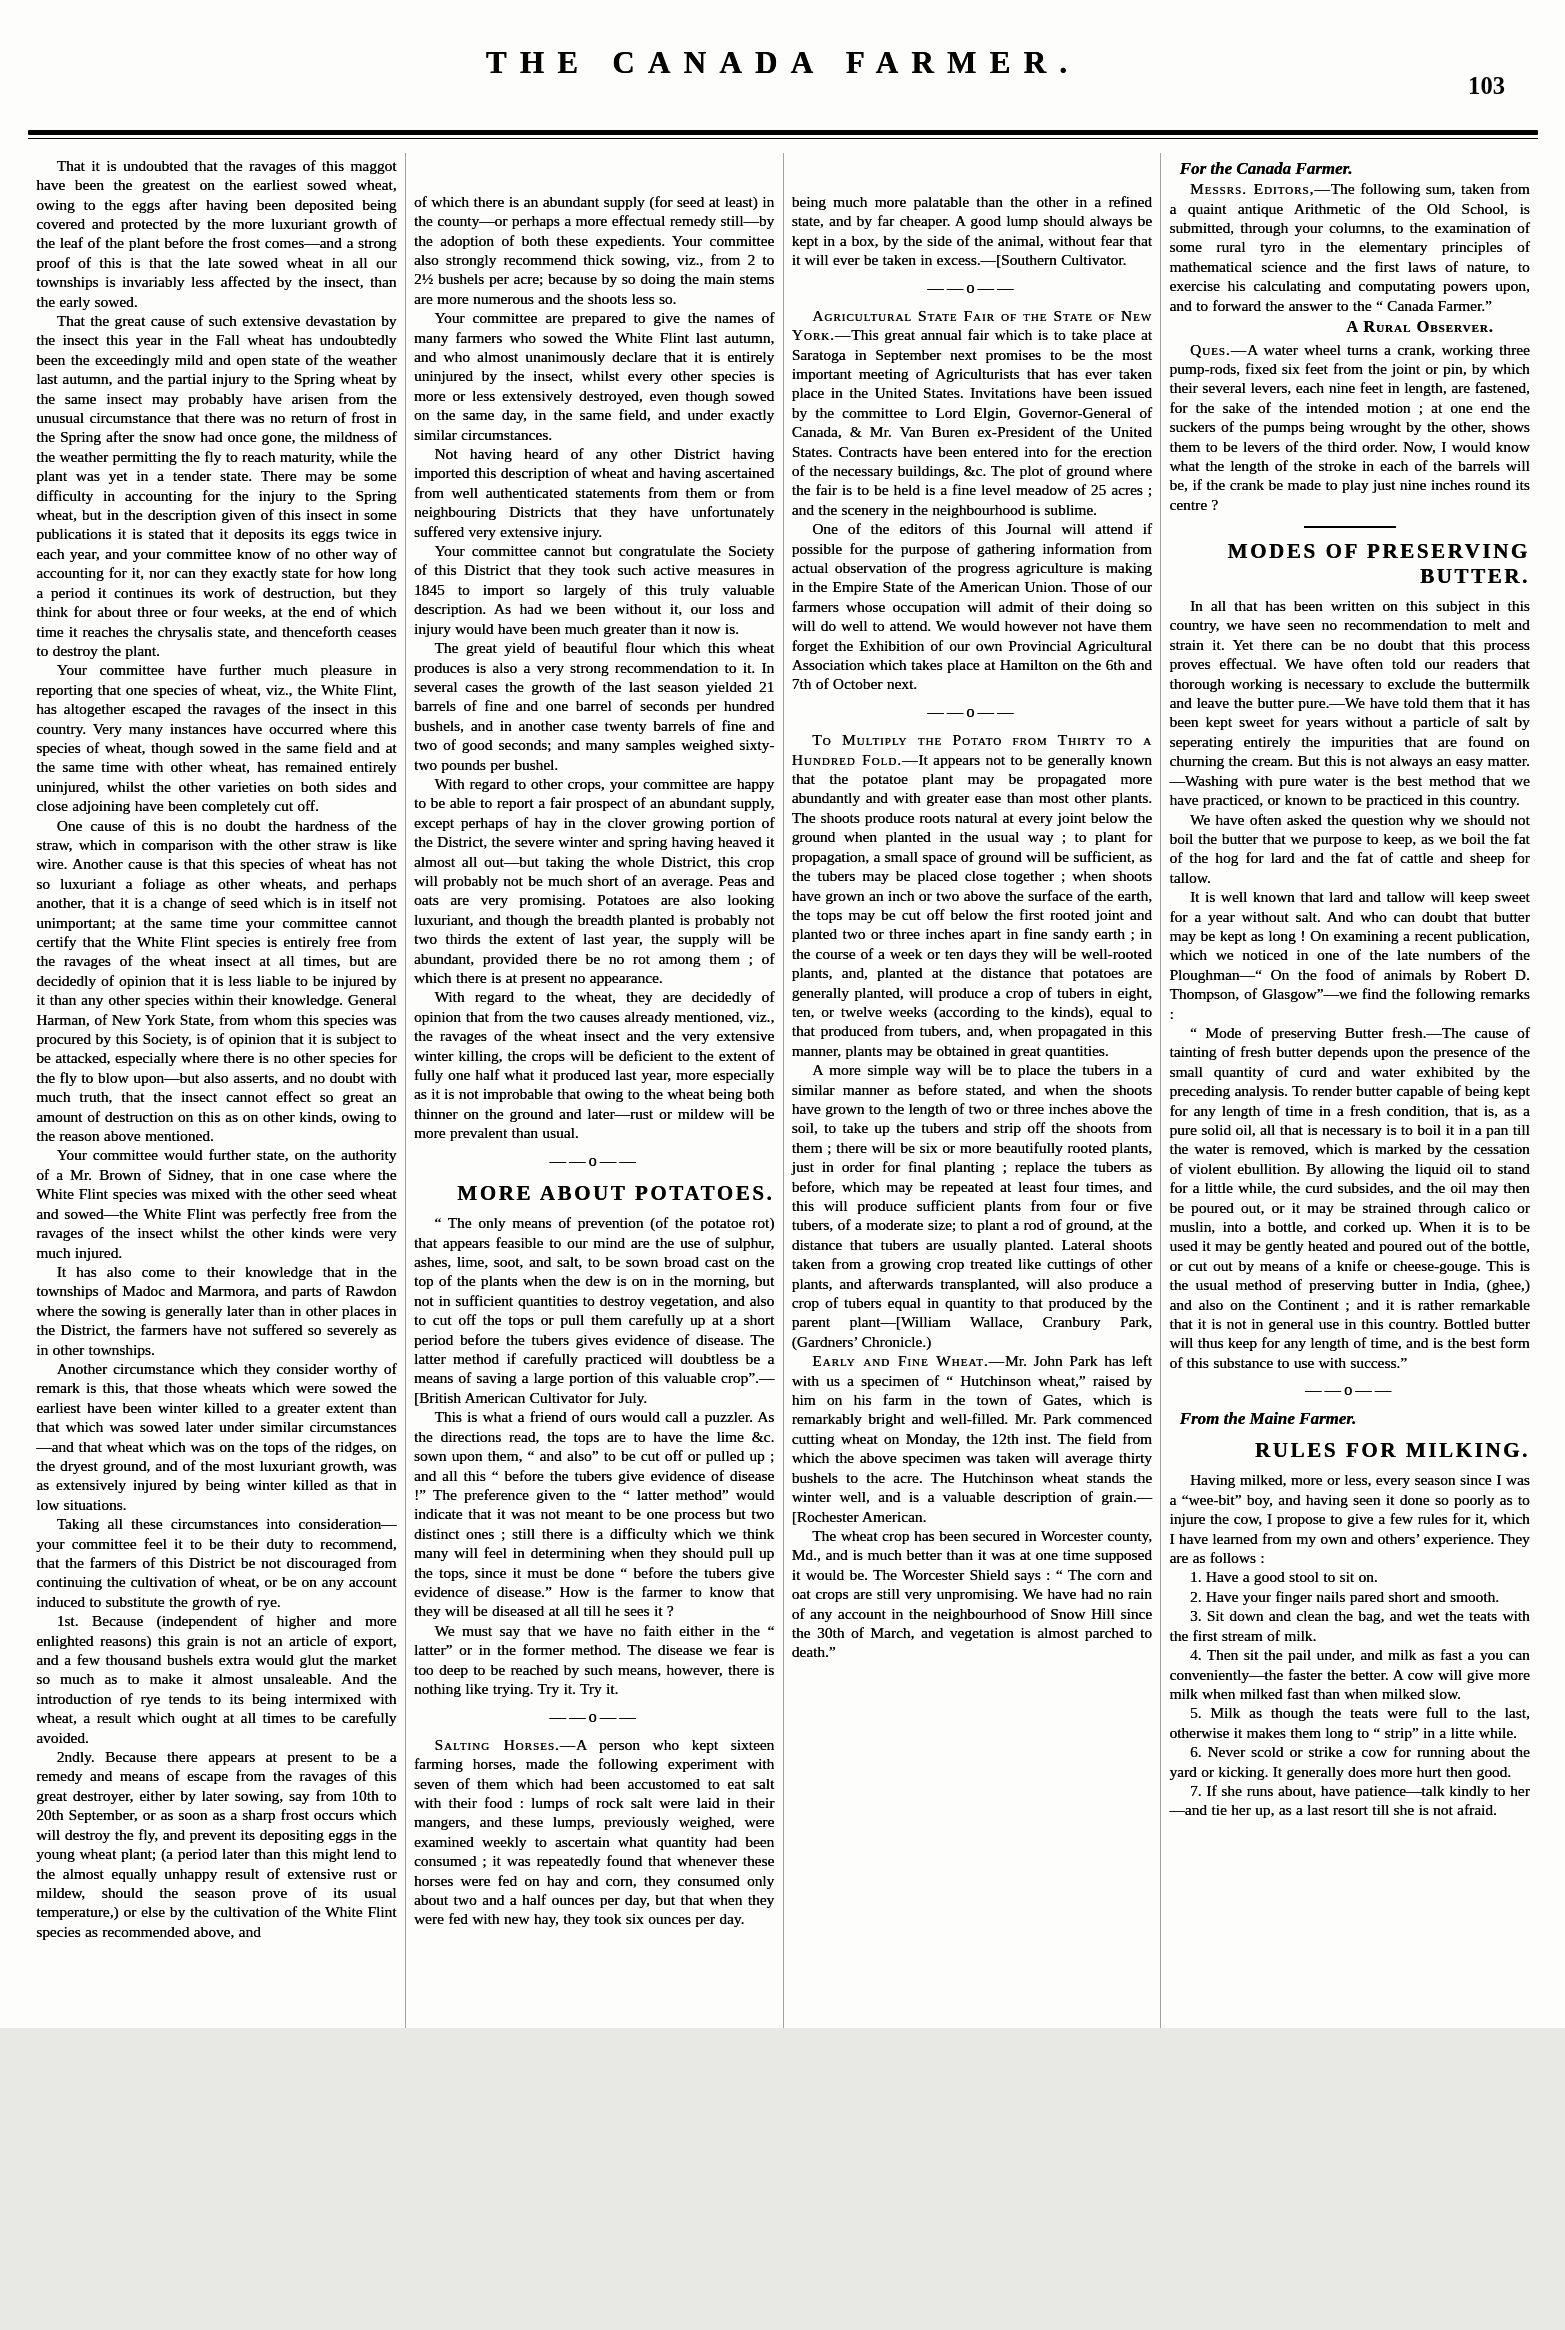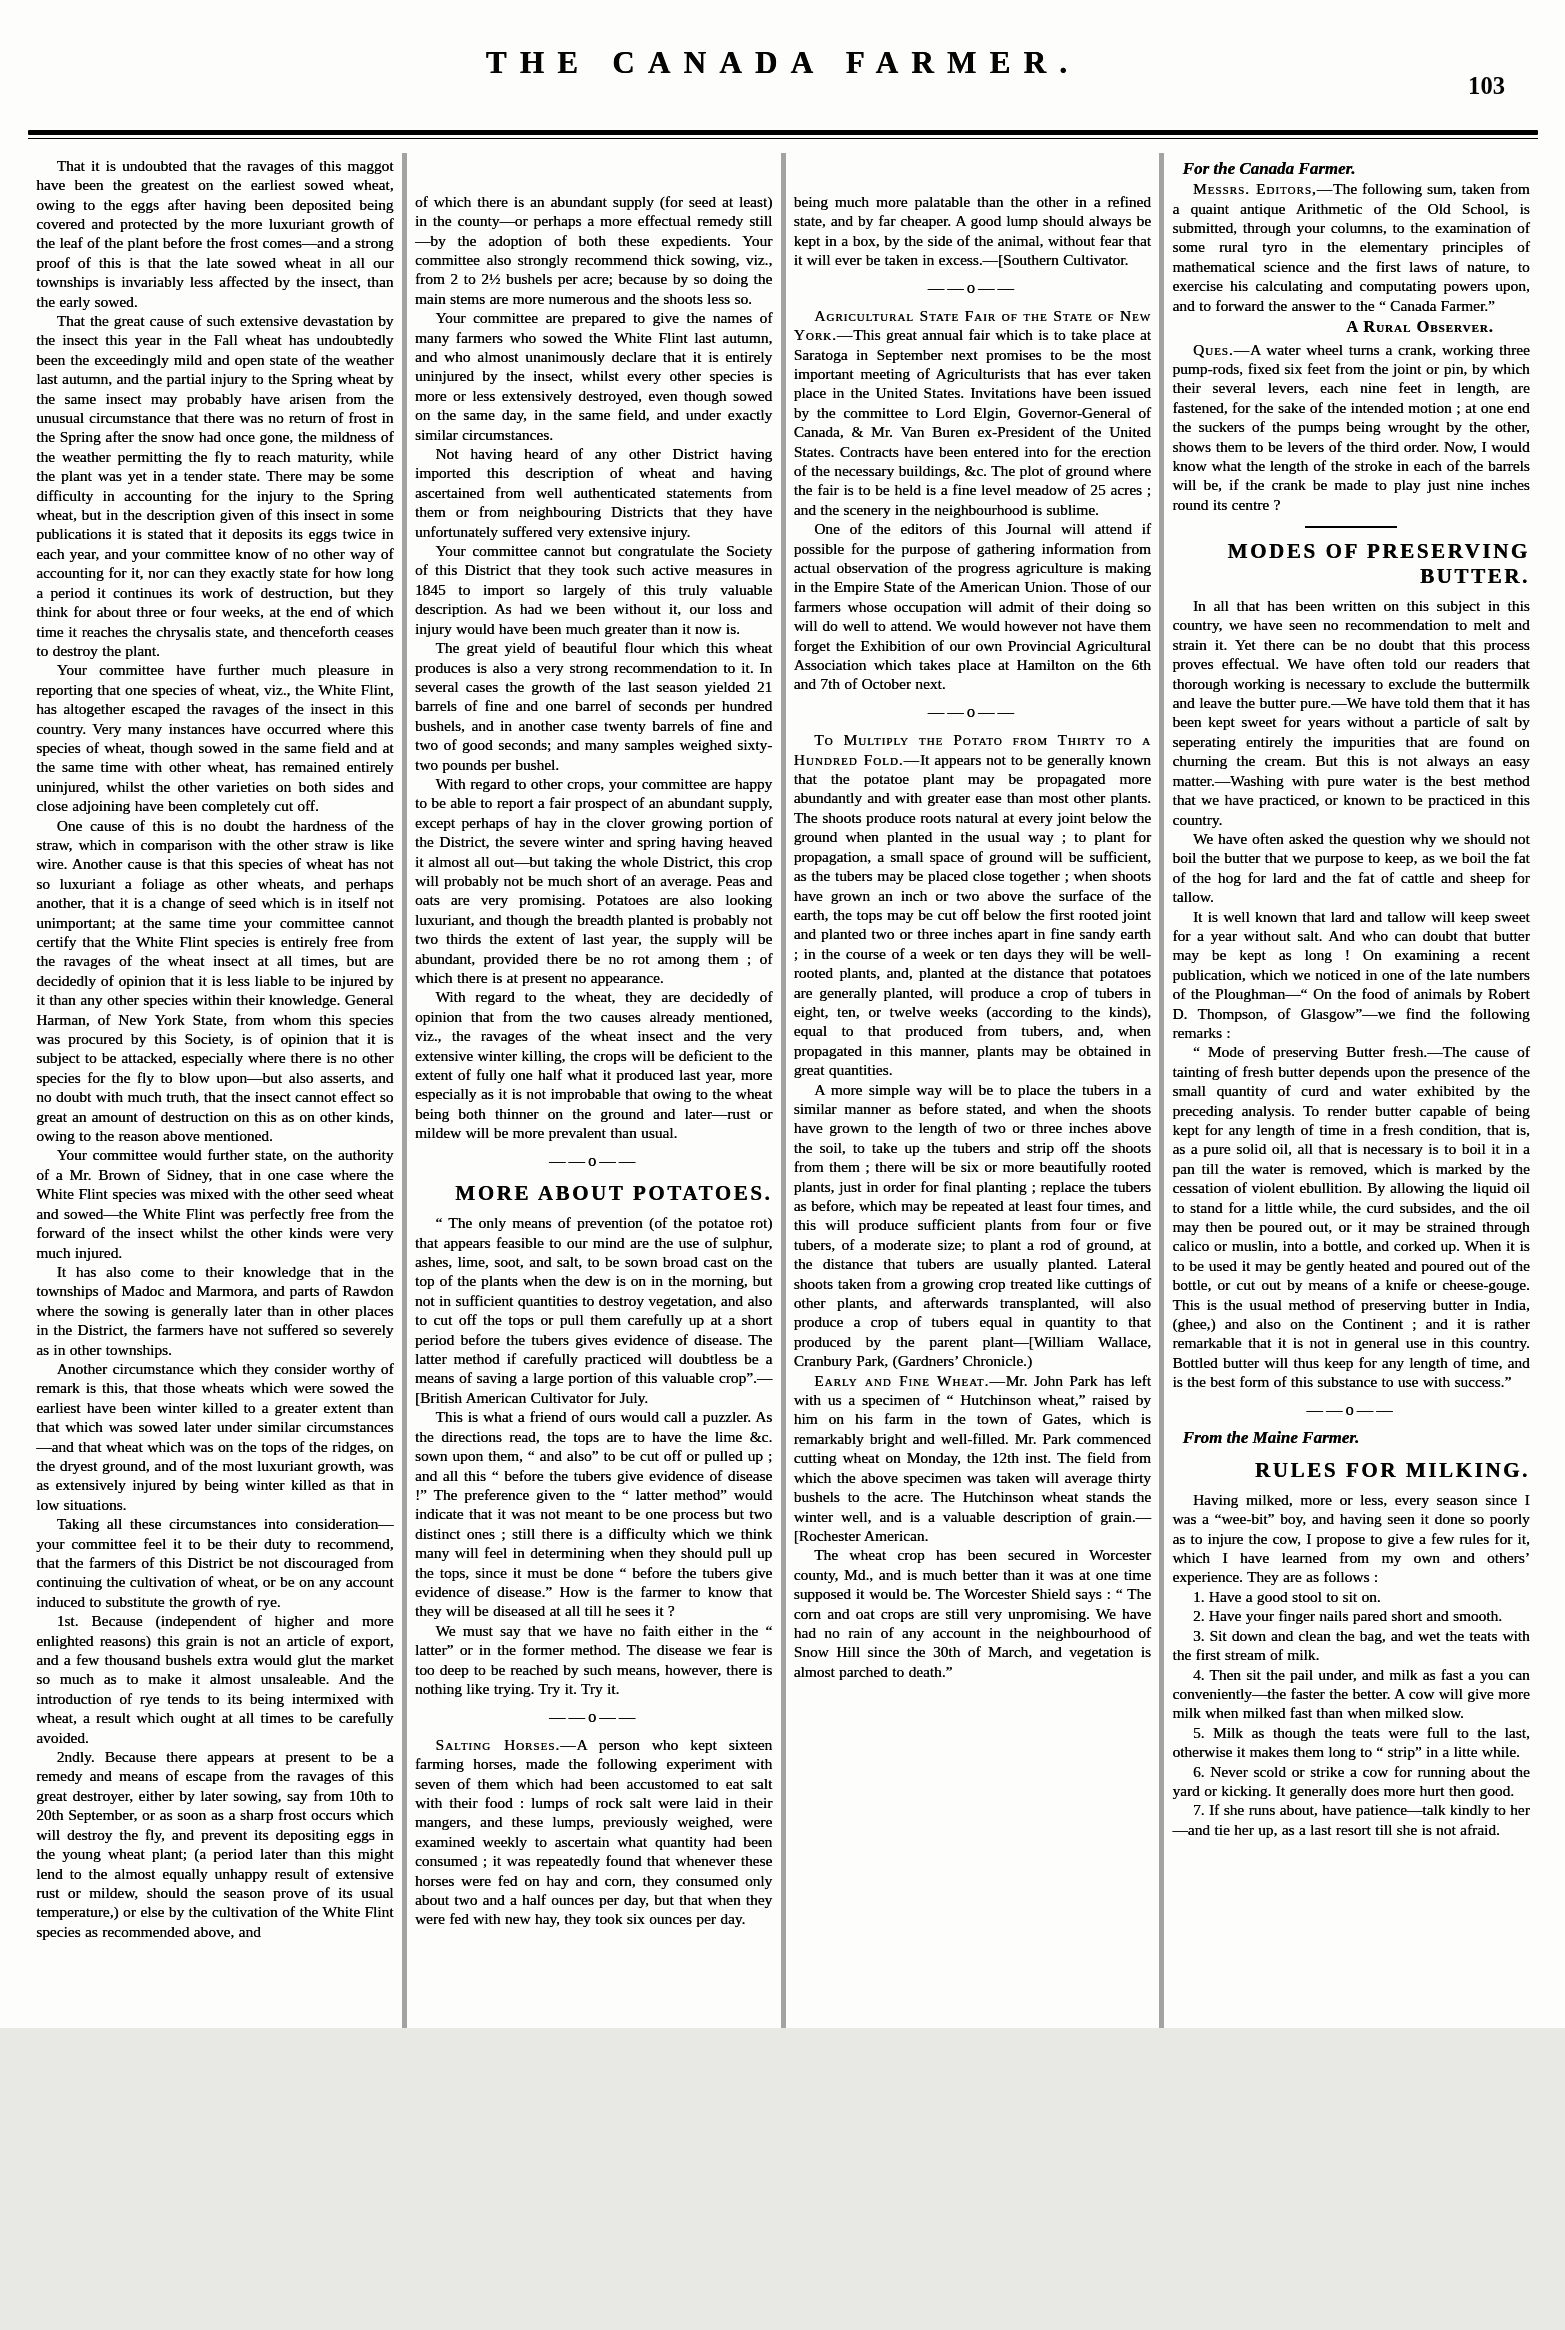--- a/index.html
+++ b/index.html
@@ -6,21 +6,21 @@
   .page{position:relative;width:1566px;height:2028px;background:#fdfdfb;color:#050505;
         font-family:Liberation Serif, serif;overflow:hidden;}
   .masthead{position:relative;height:77px;padding-top:45px;}
   .masthead h1{margin:0;text-align:center;font-size:31px;font-weight:bold;letter-spacing:13.3px;
                text-shadow:0.4px 0 #000;}
   .pageno{position:absolute;right:61px;top:72px;font-size:24.6px;font-weight:bold;}
   .rule-thick{height:5.1px;background:#000;margin:8.2px 28px 0 28px;border-radius:1px;}
   .rule-thin{height:1.5px;background:#000;margin:2.6px 28px 0 28px;}
   .columns{display:flex;align-items:stretch;margin:13.3px 28px 0 28px;height:2170px;overflow:hidden;}
   .col{flex:1 1 0;padding:3.1px 8.2px 0 8.2px;overflow:hidden;}
-  .col:not(:last-child){border-right:5px solid #a3a3a3;}
+  .col:not(:last-child){border-right:1px solid #a3a3a3;}
   .para{margin:0;font-size:15.4px;line-height:19.4px;text-align:justify;text-indent:20.5px;
         text-shadow:0.2px 0 currentColor;word-spacing:0.5px;}
   .para.noindent{text-indent:0;margin-top:36px;}
   .lead{font-variant:small-caps;letter-spacing:1px;text-shadow:0.4px 0 currentColor;}
   .art-head{margin:10.2px 0 7.2px 0;text-align:right;font-size:21px;font-weight:bold;
             letter-spacing:2.6px;text-shadow:0.4px 0 currentColor;}
   .divider{text-align:center;font-size:16.4px;letter-spacing:3.1px;margin:8.2px 0;
            text-shadow:0.3px 0 currentColor;}
   .rule-short{width:92px;height:2px;background:#000;margin:11.3px auto;}
   .credit{font-style:italic;font-weight:bold;font-size:17px;line-height:19.4px;text-indent:10.2px;
@@ -37,21 +37,21 @@
     <div class="pageno">103</div>
   </header>
   <div class="rule-thick"></div>
   <div class="rule-thin"></div>
   <main class="columns">
       <div class="col">
         <p class="para">That it is undoubted that the ravages of this maggot have been the greatest on the earliest sowed wheat, owing to the eggs after having been deposited being covered and protected by the more luxuriant growth of the leaf of the plant before the frost comes—and a strong proof of this is that the late sowed wheat in all our townships is invariably less affected by the insect, than the early sowed.</p>
         <p class="para">That the great cause of such extensive devastation by the insect this year in the Fall wheat has undoubtedly been the exceedingly mild and open state of the weather last autumn, and the partial injury to the Spring wheat by the same insect may probably have arisen from the unusual circumstance that there was no return of frost in the Spring after the snow had once gone, the mildness of the weather permitting the fly to reach maturity, while the plant was yet in a tender state.  There may be some difficulty in accounting for the injury to the Spring wheat, but in the description given of this insect in some publications it is stated that it deposits its eggs twice in each year, and your committee know of no other way of accounting for it, nor can they exactly state for how long a period it continues its work of destruction, but they think for about three or four weeks, at the end of which time it reaches the chrysalis state, and thenceforth ceases to destroy the plant.</p>
         <p class="para">Your committee have further much pleasure in reporting that one species of wheat, viz., the White Flint, has altogether escaped the ravages of the insect in this country.  Very many instances have occurred where this species of wheat, though sowed in the same field and at the same time with other wheat, has remained entirely uninjured, whilst the other varieties on both sides and close adjoining have been completely cut off.</p>
         <p class="para">One cause of this is no doubt the hardness of the straw, which in comparison with the other straw is like wire.  Another cause is that this species of wheat has not so luxuriant a foliage as other wheats, and perhaps another, that it is a change of seed which is in itself not unimportant; at the same time your committee cannot certify that the White Flint species is entirely free from the ravages of the wheat insect at all times, but are decidedly of opinion that it is less liable to be injured by it than any other species within their knowledge.  General Harman, of New York State, from whom this species was procured by this Society, is of opinion that it is subject to be attacked, especially where there is no other species for the fly to blow upon—but also asserts, and no doubt with much truth, that the insect cannot effect so great an amount of destruction on this as on other kinds, owing to the reason above mentioned.</p>
-        <p class="para">Your committee would further state, on the authority of a Mr. Brown of Sidney, that in one case where the White Flint species was mixed with the other seed wheat and sowed—the White Flint was perfectly free from the forward of the insect whilst the other kinds were very much injured.</p>
+        <p class="para">Your committee would further state, on the authority of a Mr. Brown of Sidney, that in one case where the White Flint species was mixed with the other seed wheat and sowed—the White Flint was perfectly free from the ravages of the insect whilst the other kinds were very much injured.</p>
         <p class="para">It has also come to their knowledge that in the townships of Madoc and Marmora, and parts of Rawdon where the sowing is generally later than in other places in the District, the farmers have not suffered so severely as in other townships.</p>
         <p class="para">Another circumstance which they consider worthy of remark is this, that those wheats which were sowed the earliest have been winter killed to a greater extent than that which was sowed later under similar circumstances—and that wheat which was on the tops of the ridges, on the dryest ground, and of the most luxuriant growth, was as extensively injured by being winter killed as that in low situations.</p>
         <p class="para">Taking all these circumstances into consideration—your committee feel it to be their duty to recommend, that the farmers of this District be not discouraged from continuing the cultivation of wheat, or be on any account induced to substitute the growth of rye.</p>
         <p class="para">1st. Because (independent of higher and more enlighted reasons) this grain is not an article of export, and a few thousand bushels extra would glut the market so much as to make it almost unsaleable.  And the introduction of rye tends to its being intermixed with wheat, a result which ought at all times to be carefully avoided.</p>
         <p class="para">2ndly. Because there appears at present to be a remedy and means of escape from the ravages of this great destroyer, either by later sowing, say from 10th to 20th September, or as soon as a sharp frost occurs which will destroy the fly, and prevent its depositing eggs in the young wheat plant; (a period later than this might lend to the almost equally unhappy result of extensive rust or mildew, should the season prove of its usual temperature,) or else by the cultivation of the White Flint species as recommended above, and</p>
       </div>
       <div class="col">
         <p class="para noindent">of which there is an abundant supply (for seed at least) in the county—or perhaps a more effectual remedy still—by the adoption of both these expedients.  Your committee also strongly recommend thick sowing, viz., from 2 to 2½ bushels per acre; because by so doing the main stems are more numerous and the shoots less so.</p>
         <p class="para">Your committee are prepared to give the names of many farmers who sowed the White Flint last autumn, and who almost unanimously declare that it is entirely uninjured by the insect, whilst every other species is more or less extensively destroyed, even though sowed on the same day, in the same field, and under exactly similar circumstances.</p>
         <p class="para">Not having heard of any other District having imported this description of wheat and having ascertained from well authenticated statements from them or from neighbouring Districts that they have unfortunately suffered very extensive injury.</p>

